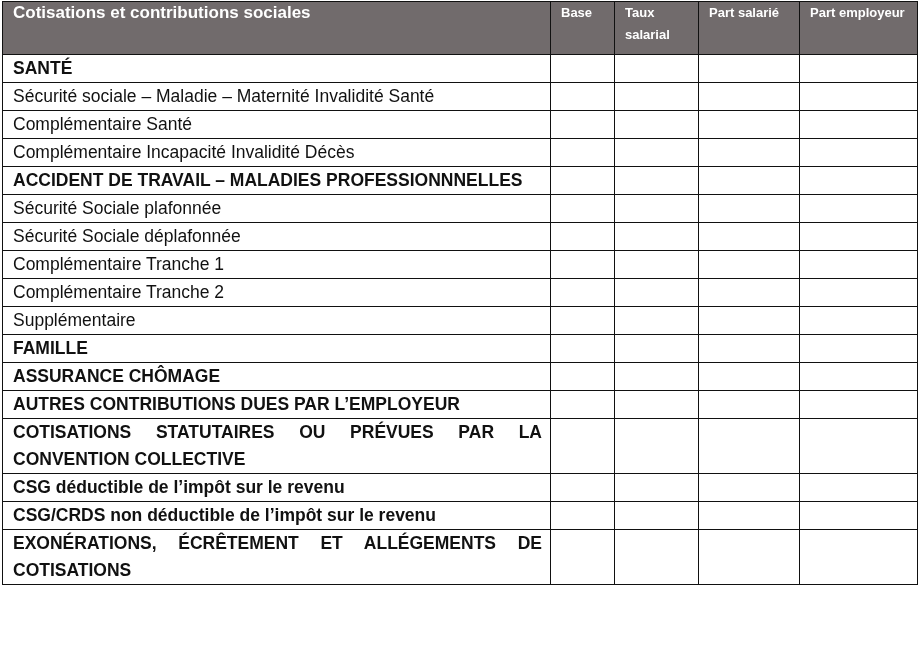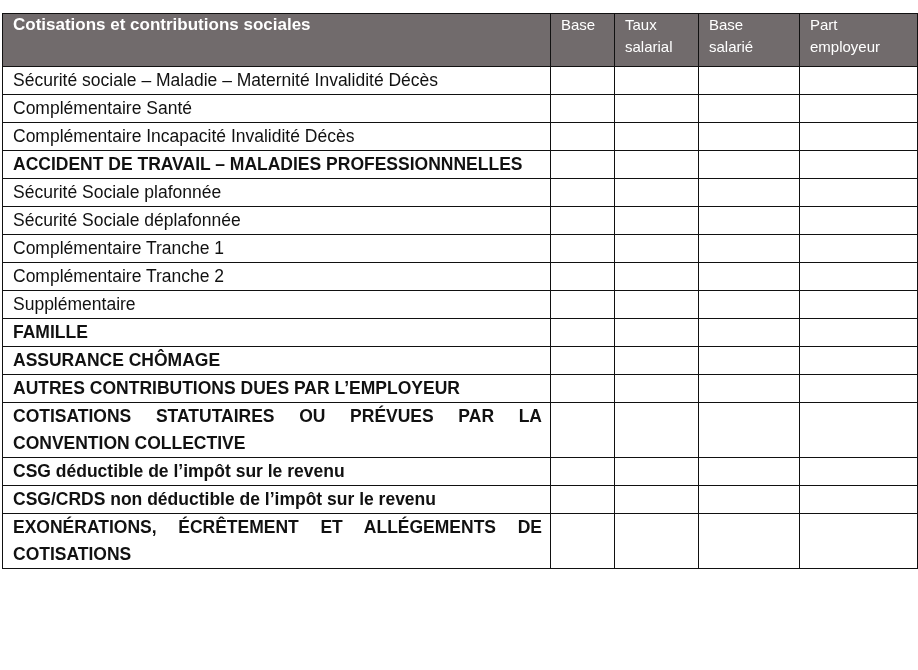--- a/index.html
+++ b/index.html
@@ -1,19 +1,19 @@
 <!DOCTYPE html>
 <html><head>
 <meta charset="utf-8">
 <style>
   html,body{margin:0;padding:0;background:#ffffff;}
   body{width:918px;height:670px;overflow:hidden;position:relative;font-family:"Liberation Sans",sans-serif;}
-  table.grid{position:absolute;left:2px;top:13px;border-collapse:collapse;table-layout:fixed;width:915px;}
+  table.grid{position:absolute;left:2px;top:1px;border-collapse:collapse;table-layout:fixed;width:915px;}
   table.grid td, table.grid th{border:1.5px solid #111;padding:0 8px 0 10px;vertical-align:top;overflow:hidden;}
-  thead th{background:#716b6c;color:#ffffff;font-weight:normal;text-align:left;font-size:15px;line-height:22px;height:52px;padding-top:3px;padding-left:10px;}
+  thead th{background:#716b6c;color:#ffffff;font-weight:bold;text-align:left;font-size:13px;line-height:22px;height:52px;padding-top:3px;padding-left:10px;}
   thead th.first{font-weight:bold;font-size:17px;}
   tbody td{height:26px;font-size:17.5px;line-height:27px;color:#111;}
   tbody tr.tall td{height:53px;}
   td.label{white-space:nowrap;}
   tr.bold td.label{font-weight:bold;}
   tr.tall td.label{white-space:normal;text-align:justify;text-align-last:left;}
   col.c0{width:548px;} col.c1{width:64px;} col.c2{width:84px;} col.c3{width:101px;} col.c4{width:118px;}
 </style>
 </head>
 <body>
@@ -24,27 +24,34 @@
       <col class="c1">
       <col class="c2">
       <col class="c3">
       <col class="c4">
     </colgroup>
   <thead>
     <tr>
       <th class="first">Cotisations et contributions sociales</th>
       <th>Base</th>
       <th>Taux salarial</th>
-      <th>Base salarié</th>
+      <th>Part salarié</th>
       <th>Part employeur</th>
     </tr>
   </thead>
   <tbody id="tbody">
+      <tr class="bold">
+        <td class="label">SANTÉ</td>
+        <td></td>
+        <td></td>
+        <td></td>
+        <td></td>
+      </tr>
       <tr>
-        <td class="label">Sécurité sociale – Maladie – Maternité Invalidité Décès</td>
+        <td class="label">Sécurité sociale – Maladie – Maternité Invalidité Santé</td>
         <td></td>
         <td></td>
         <td></td>
         <td></td>
       </tr>
       <tr>
         <td class="label">Complémentaire Santé</td>
         <td></td>
         <td></td>
         <td></td>

